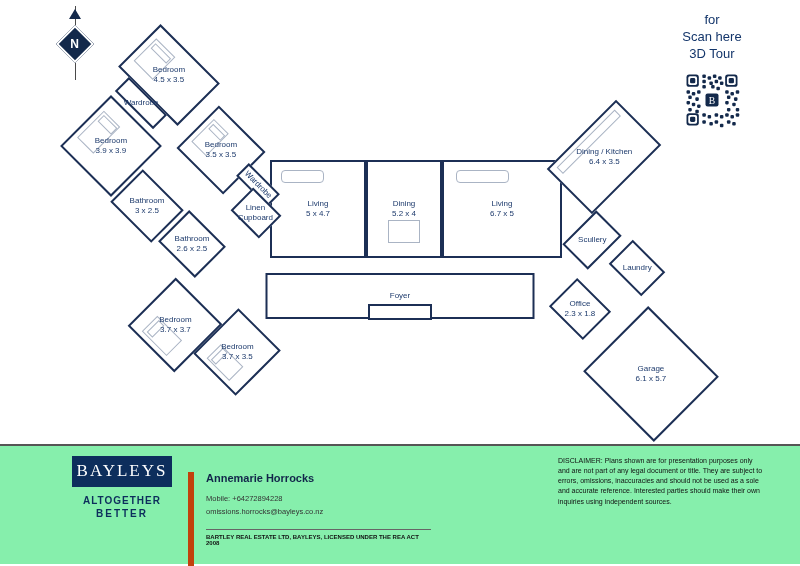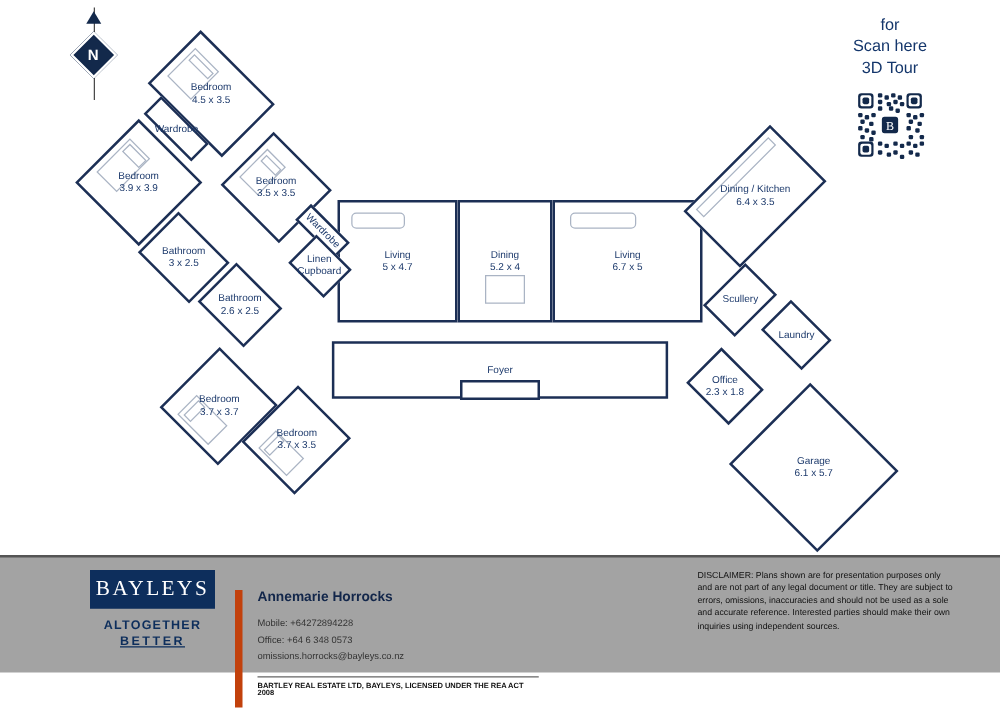--- a/index.html
+++ b/index.html
@@ -38,26 +38,26 @@
                box-shadow: inset 0 0 0 2px #ffffff, inset 0 0 0 3px #13294b;
                display:flex; align-items:center; justify-content:center; }
   .c-n { transform:rotate(-45deg); color:#fff; font-weight:bold; font-size:12px; }
 
   
   .scan-panel { position:absolute; right:18px; top:12px; width:140px; text-align:center; }
   .scan-text div { color:#14366b; font-size:13px; line-height:1.3; }
   .scan-panel svg { margin-top:8px; }
 
   
-  #footer { position:absolute; left:0; top:444px; width:800px; height:94px; border-top:2px solid #555; background:#a3a3a3; }
+  #footer { position:absolute; left:0; top:444px; width:800px; height:120px; border-top:2px solid #555; background:#86efac; }
   .logo { position:absolute; left:72px; top:10px; width:100px; text-align:center; }
   .logo-box { background:#0d2e5c; color:#fff; font-family:"Liberation Serif", serif;
               font-size:17px; letter-spacing:2px; padding:5px 0 6px; }
   .logo-tag1 { margin-top:8px; color:#0d2e5c; font-weight:bold; font-size:10px; letter-spacing:1px; }
-  .logo-tag2 { margin-top:2px; color:#0d2e5c; font-weight:bold; font-size:10px; letter-spacing:2px;text-decoration:underline; }
+  .logo-tag2 { margin-top:2px; color:#0d2e5c; font-weight:bold; font-size:10px; letter-spacing:2px; }
   .agent { position:absolute; left:188px; top:26px; width:250px; border-left:6px solid #c2410c; padding-left:12px; height:106px; }
   .agent-name { font-size:11px; font-weight:bold; color:#12264a; margin-bottom:9px; }
   .agent-line { font-size:7.5px; color:#333; line-height:1.7; }
   .agent-license { margin-top:10px; border-top:1px solid #666; padding-top:4px;
                    font-size:6px; font-weight:bold; color:#111; width:225px; }
   .address { position:absolute; left:370px; top:14px; width:160px; text-align:center;
              color:#14366b; font-size:12px; line-height:1.6; }
   .disclaimer { position:absolute; left:558px; top:10px; width:208px; font-size:7px; line-height:1.45; color:#111; }
 </style>
 </head>
@@ -231,20 +231,19 @@
 <div id="footer">
   <div class="logo">
     <div class="logo-box">BAYLEYS</div>
     <div class="logo-tag1">ALTOGETHER</div>
     <div class="logo-tag2">BETTER</div>
   </div>
 
   <div class="agent">
     <div class="agent-name">Annemarie Horrocks</div>
     <div class="agent-line">Mobile: +64272894228</div>
-    <div class="agent-line">Office: +64 6 348 0573</div>
     <div class="agent-line">omissions.horrocks@bayleys.co.nz</div>
     <div class="agent-license">BARTLEY REAL ESTATE LTD, BAYLEYS, LICENSED UNDER THE REA ACT 2008</div>
   </div>
 
 
   <div class="disclaimer">DISCLAIMER:  Plans shown are for presentation purposes only and are not part of any legal document or title. They are subject to errors, omissions, inaccuracies and should not be used as a sole and accurate reference. Interested parties should make their own inquiries using independent sources.</div>
 </div>
 
 </body></html>

